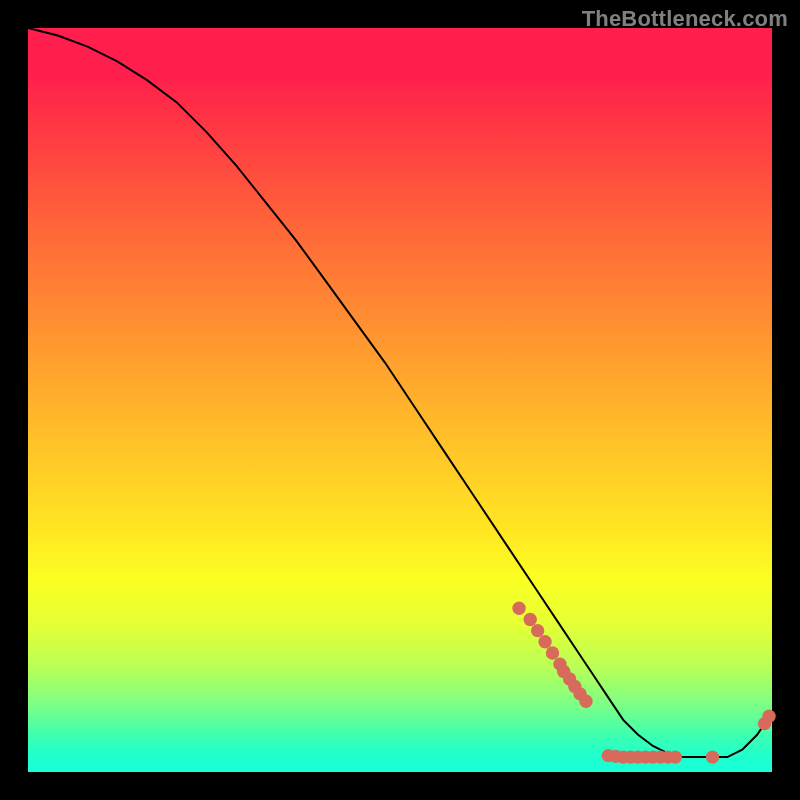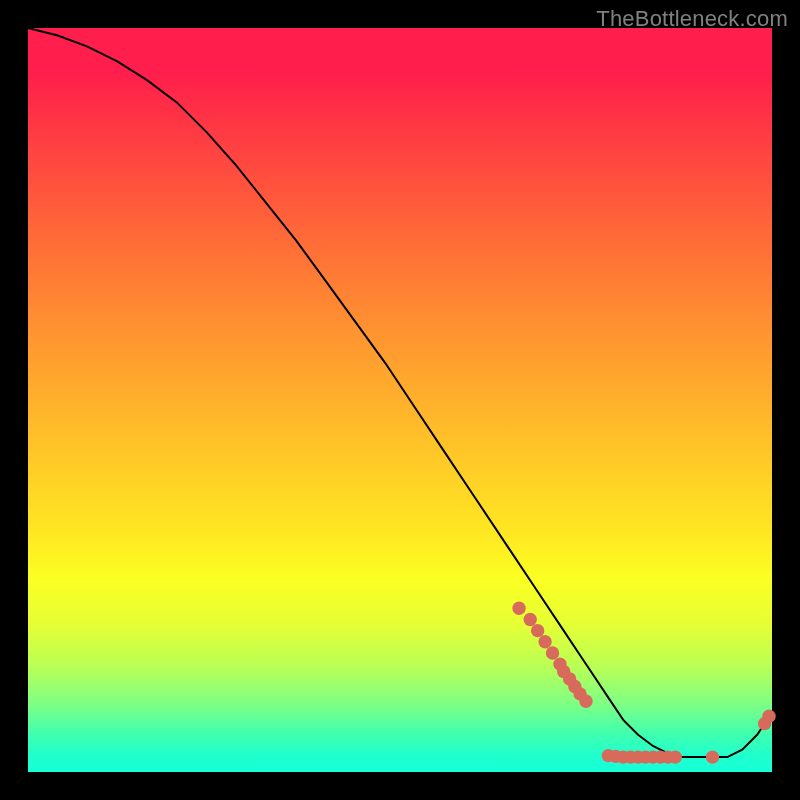--- a/index.html
+++ b/index.html
@@ -15,21 +15,21 @@
     position: absolute;
     left: 0; top: 0;
     width: 800px; height: 800px;
     background: #000;
   }
   .watermark {
     position: absolute;
     right: 12px;
     top: 6px;
     font-size: 22px;
-    font-weight: 400;
+    font-weight: 700;
     color: #808080;
     letter-spacing: 0.2px;
     user-select: none;
     text-align: right;
   }
   .plot {
     position: absolute;
     left: 28px;
     top: 28px;
     width: 744px;

